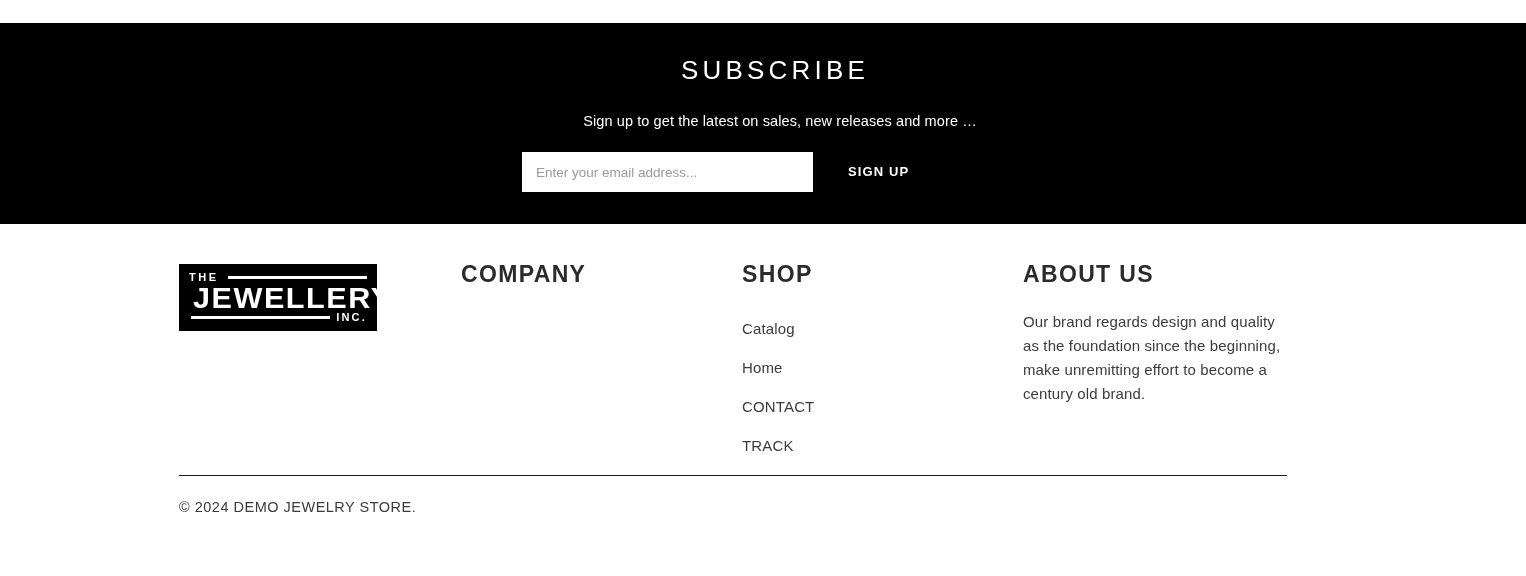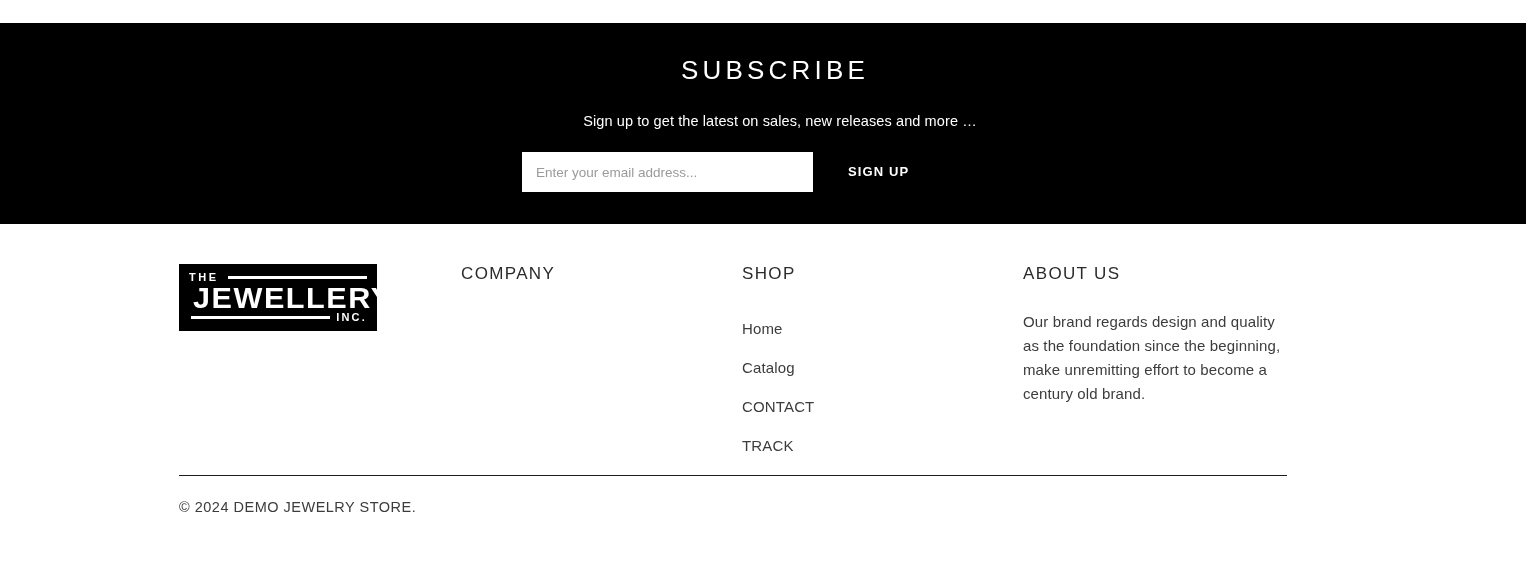--- a/index.html
+++ b/index.html
@@ -162,22 +162,22 @@
   .col {
     position: absolute;
     top: 40px;
   }
   .col-company { left: 461px; width: 260px; }
   .col-shop    { left: 742px; width: 260px; }
   .col-about   { left: 1023px; width: 266px; }
 
   .col-title {
     color: #2b2b2b;
-    font-size: 17px;
-    font-weight: 400;
+    font-size: 23px;
+    font-weight: 700;
     letter-spacing: 1.35px;
     line-height: 20px;
     margin-bottom: 12px;
   }
 
   .col-links {
     list-style: none;
     margin-top: 25px;
   }
   .col-links li { margin-bottom: 0; }
@@ -247,24 +247,24 @@
     </div>
 
     <div class="col col-company">
       <div class="col-title">COMPANY</div>
     </div>
 
     <div class="col col-shop">
       <div class="col-title">SHOP</div>
       <ul class="col-links">
         <li>
+          <a href="#">Catalog</a>
+        </li>
+        <li>
           <a href="#">Home</a>
-        </li>
-        <li>
-          <a href="#">Catalog</a>
         </li>
         <li>
           <a href="#">CONTACT</a>
         </li>
         <li>
           <a href="#">TRACK</a>
         </li>
       </ul>
     </div>
 

